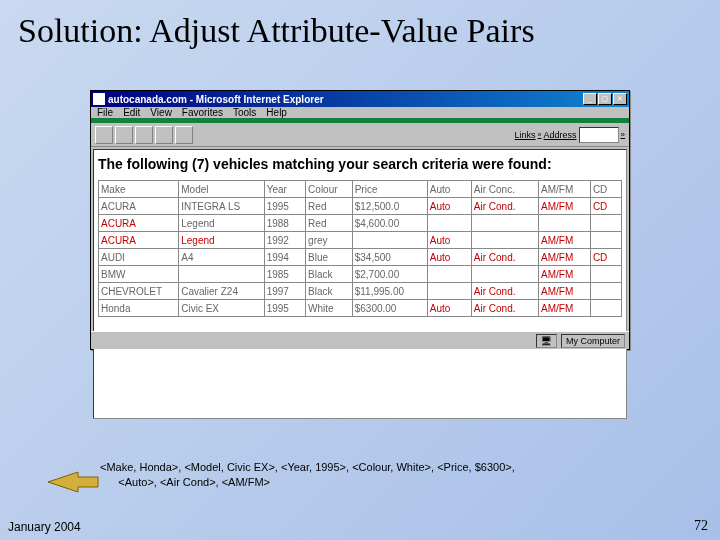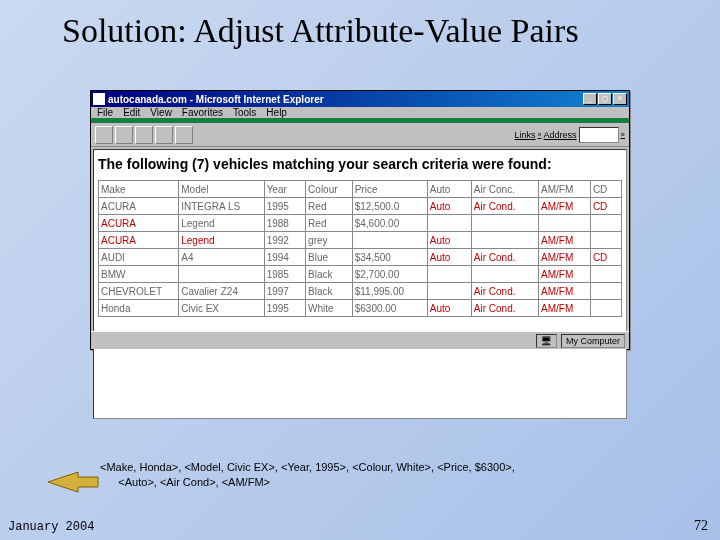--- a/index.html
+++ b/index.html
@@ -9,21 +9,20 @@
     font-family: Arial, sans-serif;
     position: relative;
     overflow: hidden;
   }
   .title {
     font-family: "Times New Roman", serif;
     font-size: 34px;
     font-weight: normal;
     padding: 12px 0 0 18px;
     color: #000;
-    margin-left: 44px;
   }
   .browser {
     position: absolute;
     left: 90px; top: 90px;
     width: 540px; height: 260px;
     background: #c0c0c0;
     border: 1px solid #000;
     box-shadow: 1px 1px 0 #888;
   }
   .titlebar {
@@ -108,21 +107,21 @@
   .arrow {
     position: absolute;
     left: 48px; top: 470px;
     width: 0; height: 0;
   }
   .arrow svg { overflow: visible; }
   .footer-date {
     position: absolute;
     left: 8px; bottom: 6px;
     font-size: 12px;
-    font-family: Liberation Mono, monospace;
+    font-family: Liberation Sans, sans-serif;
   }
   .footer-page {
     position: absolute;
     right: 12px; bottom: 6px;
     font-size: 14px;
     font-family: "Times New Roman", serif;
   }
 </style>
 </head>
 <body>

